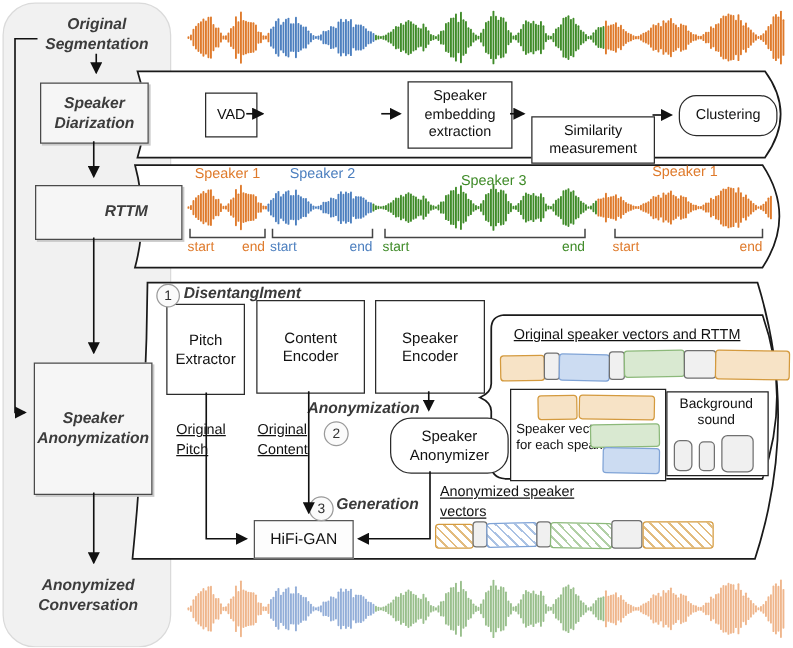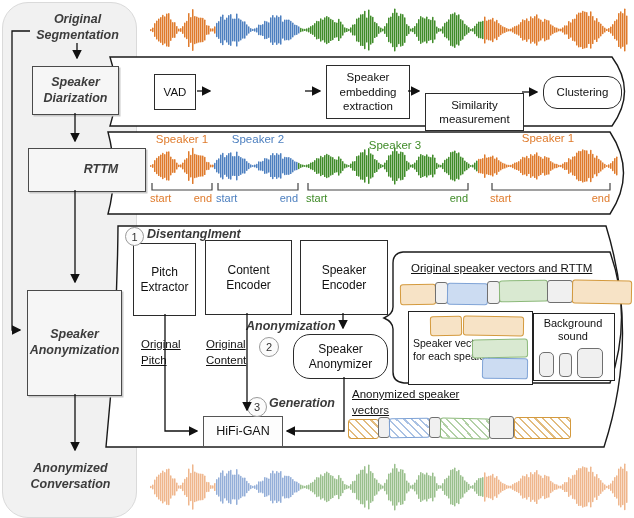--- a/index.html
+++ b/index.html
@@ -763,21 +763,21 @@
     <span>Speaker Diarization</span>
   </div>
   <div class="abs z gbox slabel" style="left:28px;top:148px;width:88px;height:42px;padding-left:28px;">
     <span>RTTM</span>
   </div>
   <div class="abs z gbox slabel" style="left:27px;top:290px;width:93px;height:104px;">
     <span>Speaker Anonymization</span>
   </div>
   <div class="abs z slabel" style="left:18px;top:461px;width:105px;">Anonymized Conversation</div>
 
-  <div class="abs z box" style="left:154px;top:74px;width:40px;height:34px;">
+  <div class="abs z box" style="left:164px;top:74px;width:40px;height:34px;">
     <span>VAD</span>
   </div>
   <div class="abs z box" style="left:326px;top:65px;width:82px;height:52px;">
     <span>Speaker embedding extraction</span>
   </div>
   <div class="abs z box" style="left:425px;top:74px;width:97px;height:36px;margin-top:19px;">
     <span>Similarity measurement</span>
   </div>
   <div class="abs z box" style="left:543px;top:76px;width:77px;height:31px;border-radius:14px;">
     <span>Clustering</span>
@@ -809,21 +809,21 @@
     <span>Content Encoder</span>
   </div>
   <div class="abs z box" style="left:300px;top:240px;width:86px;height:73px;font-size:12px;">
     <span>Speaker Encoder</span>
   </div>
 
   <div class="abs z seclabel" style="left:246px;top:319px;">Anonymization</div>
   <div class="abs circ" style="left:259px;top:337px;width:18px;height:18px;">
     <span>2</span>
   </div>
-  <div class="abs z box" style="left:293px;top:334px;width:93px;height:43px;font-size:12px;border-radius:17px;">
+  <div class="abs z box" style="left:312px;top:334px;width:93px;height:43px;font-size:12px;border-radius:17px;">
     <span>Speaker Anonymizer</span>
   </div>
 
   <div class="abs z ulabel" style="left:141px;top:337px;width:50px;">Original Pitch</div>
   <div class="abs z ulabel" style="left:206px;top:337px;width:52px;">Original Content</div>
 
   <div class="abs circ" style="left:247px;top:397px;width:18px;height:18px;">
     <span>3</span>
   </div>
   <div class="abs z seclabel" style="left:269px;top:396px;">Generation</div>

